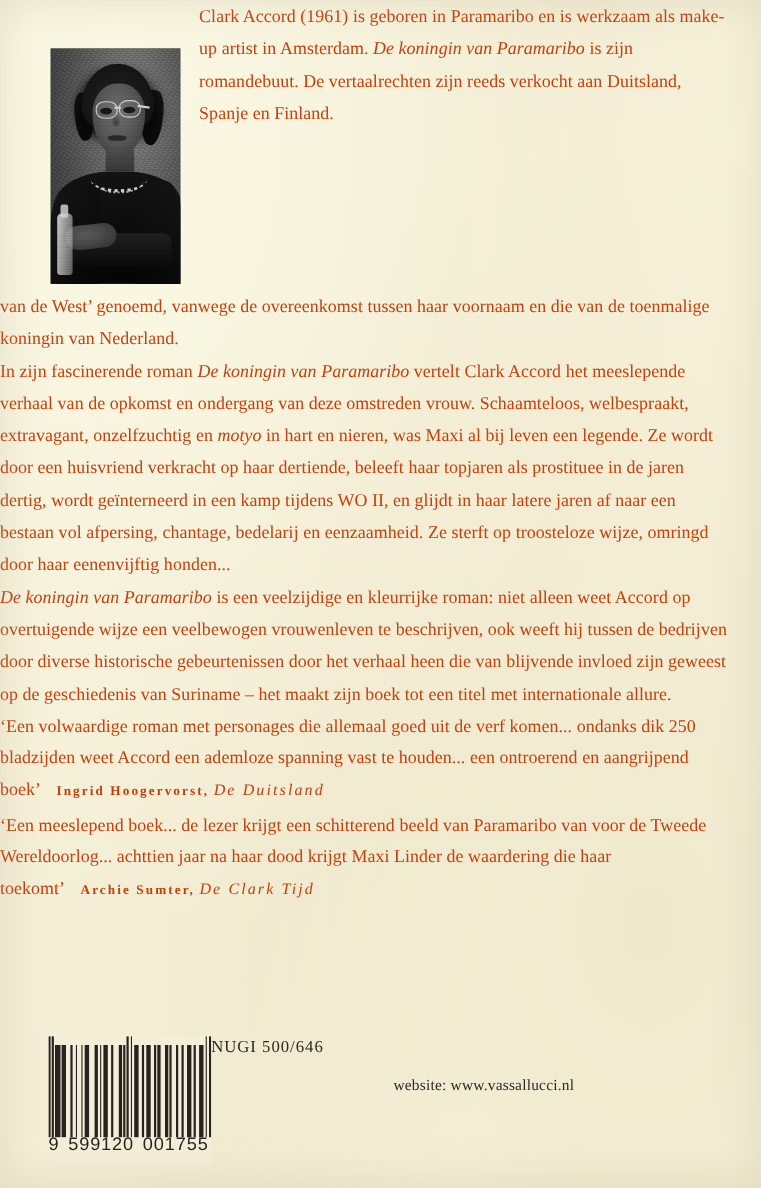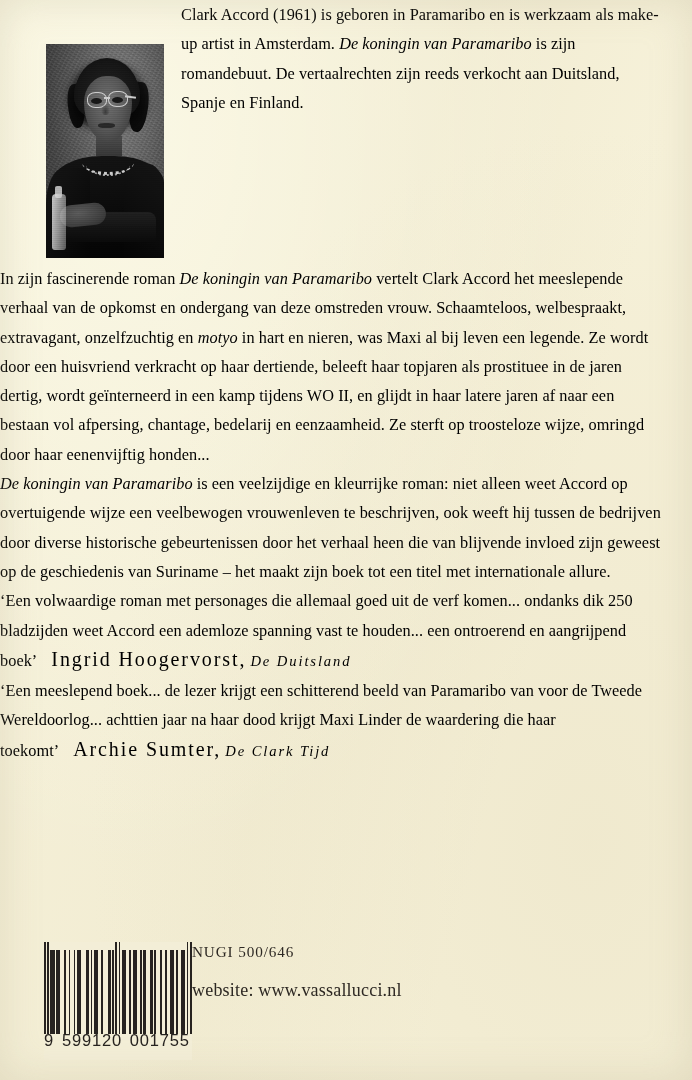--- a/index.html
+++ b/index.html
@@ -174,21 +174,21 @@
     position: absolute;
     left: 0; top: 0;
     width: 692px;
   }
   p.body {
     margin: 0;
     padding: 0 30px 0 0;
     font-size: 16.3px;
     line-height: 29.3px;
     text-align: left;
-    color: #000000;
+    color: #c2410c;
     letter-spacing: 0.05px;
   }
   .intro-1 {
     margin-left: 181px;
     margin-top: 0;
     padding-top: 37px;
     padding-right: 33px;
   }
   .intro-2 {
     margin-left: 181px;
@@ -214,21 +214,22 @@
   }
   i, .ital { font-style: italic; }
   .src {
     font-style: italic;
     letter-spacing: 1.9px;
     font-size: 14.6px;
   }
   .src-roman {
     font-style: normal;
     letter-spacing: 1.9px;
-    font-size: 20px;
+    font-size: 12px;
+    font-weight: bold;
   }
   .gap-before { margin-left: 14px; }
 
   
   .footer {
     position: absolute;
     left: 0;
     top: 930px;
     width: 692px;
     height: 150px;
@@ -279,22 +280,23 @@
   }
   .isbn-line, .nugi-line {
     font-size: 15.2px;
     line-height: 20.5px;
     font-variant: small-caps;
     letter-spacing: 0.5px;
   }
   .sc { font-variant: small-caps; letter-spacing: 0.9px; }
   .website-line {
     margin-top: 17px;
-    font-size: 18px;
+    font-size: 14px;
     letter-spacing: 0.2px;
+    text-align: right;
   }
 </style>
 </head>
 <body>
 
 <div class="page">
 
   <div class="paper-texture"></div>
 
   <div class="content">
@@ -323,20 +325,21 @@
       <div class="arm-fold"></div>
       <div class="forearm"></div>
       <div class="bottle-neck"></div>
       <div class="bottle"></div>
       <div class="grain-overlay"></div>
     </div>
 
     <p class="body intro-1"><span>Clark Accord (1961) is geboren in Paramaribo en is werkzaam als make-up artist in Amsterdam. </span><i>De koningin van Paramaribo</i><span> is zijn romandebuut. De vertaalrechten zijn reeds verkocht aan Duitsland, Spanje en Finland.</span></p>
 
 
+    <p class="body wrap-tail">van de West’ genoemd, vanwege de overeenkomst tussen haar voornaam en die van de toenmalige koningin van Nederland.</p>
 
     <p class="body blk"><span>In zijn fascinerende roman </span><i>De koningin van Paramaribo</i><span> vertelt Clark Accord het meeslepende verhaal van de opkomst en ondergang van deze omstreden vrouw. Schaamteloos, welbespraakt, extravagant, onzelfzuchtig en </span><i>motyo</i><span> in hart en nieren, was Maxi al bij leven een legende. Ze wordt door een huisvriend verkracht op haar dertiende, beleeft haar topjaren als prostituee in de jaren dertig, wordt geïnterneerd in een kamp tijdens WO II, en glijdt in haar latere jaren af naar een bestaan vol afpersing, chantage, bedelarij en eenzaamheid. Ze sterft op troosteloze wijze, omringd door haar eenenvijftig honden...</span></p>
 
     <p class="body blk"><i>De koningin van Paramaribo</i><span> is een veelzijdige en kleurrijke roman: niet alleen weet Accord op overtuigende wijze een veelbewogen vrouwenleven te beschrijven, ook weeft hij tussen de bedrijven door diverse historische gebeurtenissen door het verhaal heen die van blijvende invloed zijn geweest op de geschiedenis van Suriname – het maakt zijn boek tot een titel met internationale allure.</span></p>
 
 
     <p class="body quote"><span>‘Een volwaardige roman met personages die allemaal goed uit de verf komen... ondanks dik 250 bladzijden weet Accord een ademloze spanning vast te houden... een ontroerend en aangrijpend boek’</span><span class="src-roman gap-before">Ingrid Hoogervorst,</span> <span class="src">De Duitsland</span></p>
 
     <p class="body quote"><span>‘Een meeslepend boek... de lezer krijgt een schitterend beeld van Paramaribo van voor de Tweede Wereldoorlog... achttien jaar na haar dood krijgt Maxi Linder de waardering die haar toekomt’</span><span class="src-roman gap-before">Archie Sumter,</span> <span class="src">De Clark Tijd</span></p>
 

